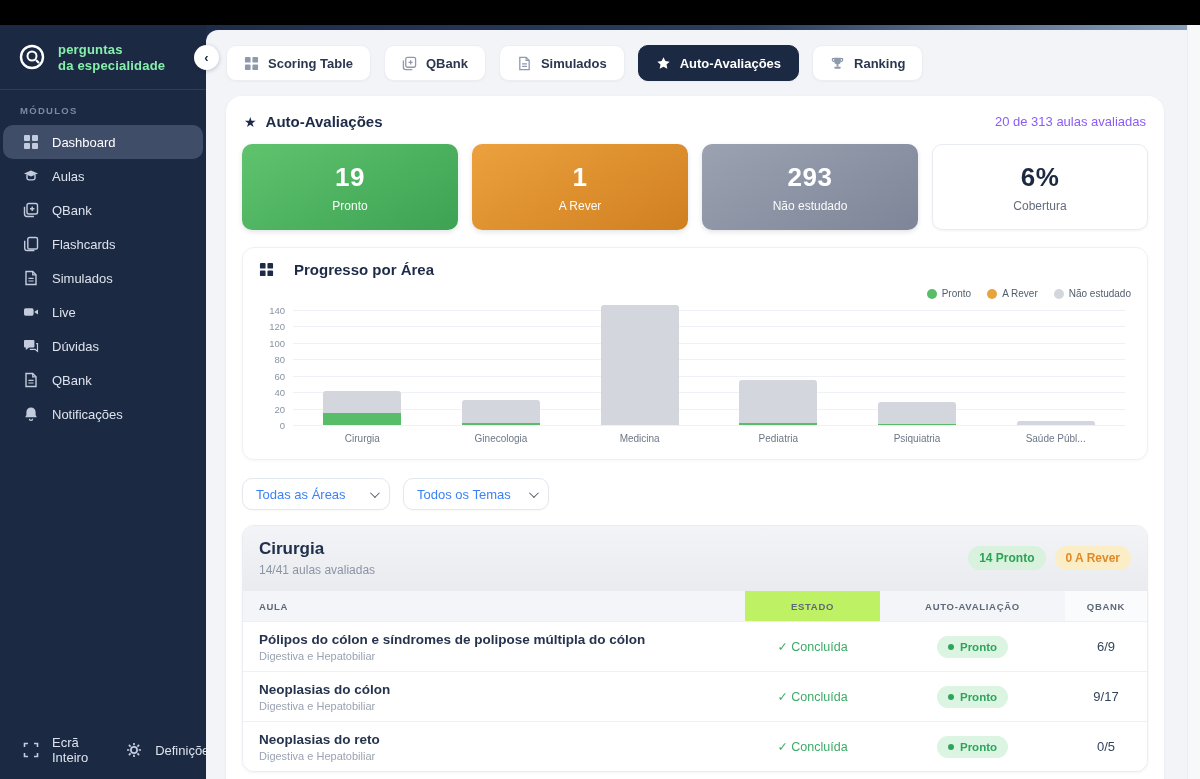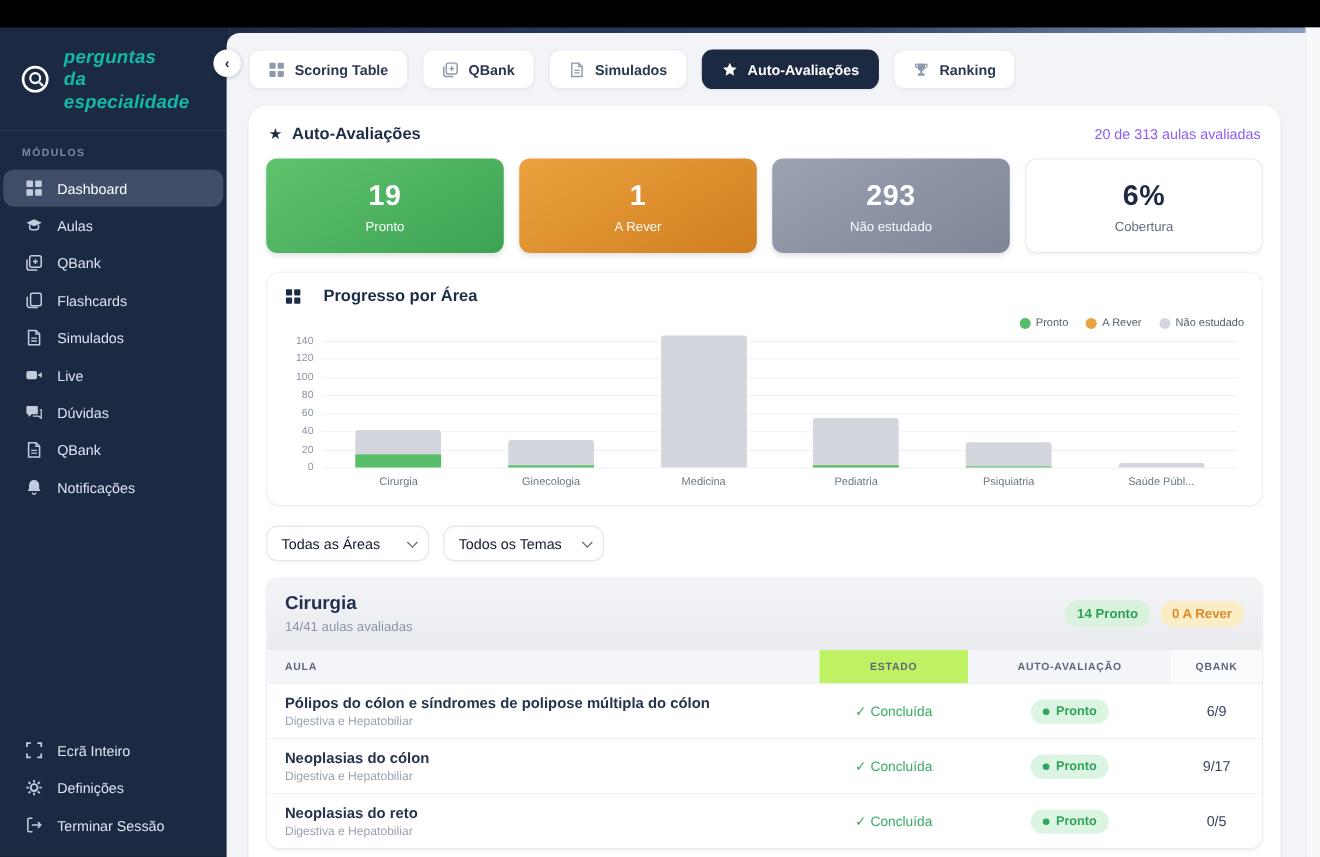--- a/index.html
+++ b/index.html
@@ -8,30 +8,30 @@
   .page { position:relative; width:1200px; height:779px; }
 
   
   .top-black { position:absolute; left:0; top:0; width:1200px; height:25px; background:#000; }
 
   
   .sidebar { position:absolute; left:0; top:25px; width:206px; height:754px;
     background:#1c2942; display:flex; flex-direction:column; color:#e6ebf3; }
   .logo-row { display:flex; align-items:center; gap:10px; padding:17px 14px 15px 16px; }
   .logo-mark { width:32px; height:32px; flex:0 0 32px; color:#fff; }
-  .logo-text { font-size:17px; font-weight:bold; line-height:1.2; color:#14b8a6; letter-spacing:.2px;font-style:italic; }
+  .logo-text { font-size:13px; font-weight:bold; line-height:1.2; color:#86efac; letter-spacing:.2px; }
   .sidebar-divider { height:1px; background:rgba(255,255,255,.09); }
   .section-label { padding:15px 20px 9px; font-size:9.5px; font-weight:bold; letter-spacing:1.3px; color:#7e89a1; }
   .nav-list { display:flex; flex-direction:column; }
   .nav-item { display:flex; align-items:center; gap:13px; height:34px; padding:0 12px 0 20px;
     margin:0 3px; border-radius:10px; font-size:13px; color:#dde3ee; cursor:pointer; }
   .nav-item .ni { width:16px; height:16px; color:#c3ccdd; flex:0 0 16px; }
   .nav-item.active { background:#404d68; color:#fff; }
   .sidebar-spacer { flex:1; }
-  .sidebar-footer { padding-bottom:12px; display:flex; flex-direction:column; }
+  .sidebar-footer { padding-bottom:12px; display:flex; flex-direction:row; }
 
   
   .main { position:absolute; left:206px; top:25px; right:0; bottom:0;
     background:linear-gradient(90deg,#1e2c49 0%, #2c3d60 55%, #8aa2be 100%); }
   .content { position:absolute; left:0; right:0; top:5px; bottom:0;
     background:#f2f4f8; border-radius:12px 12px 0 0; overflow:hidden; }
 
   .collapse-btn { position:absolute; left:194px; top:45px; width:25px; height:25px; border-radius:50%;
     background:#fff; border:none; box-shadow:0 1px 4px rgba(20,30,55,.25); color:#1c2942;
     font-size:13px; font-weight:bold; line-height:23px; text-align:center; cursor:pointer; z-index:5; }
@@ -85,21 +85,21 @@
   .chart-slot { position:absolute; top:0; bottom:0; }
   .chart-bar { position:absolute; bottom:0; left:50%; transform:translateX(-50%); width:78px;
     display:flex; flex-direction:column; justify-content:flex-end; }
   .chart-x-axis { display:flex; margin:8px 6px 2px 34px; position:relative; height:14px; }
   .chart-xlabel { position:absolute; transform:translateX(-50%); font-size:10px; color:#6d7787; white-space:nowrap; }
 
   
   .filters { display:flex; gap:13px; margin-top:18px; }
   .select { display:flex; align-items:center; justify-content:space-between; gap:10px; height:32px;
     padding:0 12px 0 13px; background:#fff; border:1px solid #e3e7ee; border-radius:10px;
-    font-size:13px; color:#0f172a; cursor:pointer; box-shadow:0 1px 2px rgba(16,24,40,.03); }
+    font-size:13px; color:#3b82f6; cursor:pointer; box-shadow:0 1px 2px rgba(16,24,40,.03); }
   .select-area { width:148px; } .select-tema { width:146px; }
   .chev { width:7px; height:7px; border-right:1.6px solid #5a6474; border-bottom:1.6px solid #5a6474;
     transform:rotate(45deg) translateY(-2px); }
 
   
   .section-card { margin-top:15px; border:1px solid #e9ecf1; border-radius:12px; overflow:hidden;
     box-shadow:0 1px 3px rgba(16,24,40,.05); background:#fff; }
   .section-head { display:flex; align-items:center; justify-content:space-between;
     padding:13px 16px 14px; background:linear-gradient(180deg,#f3f4f7,#e9ebef); }
   .section-title { font-size:17px; font-weight:bold; color:#20304d; }

